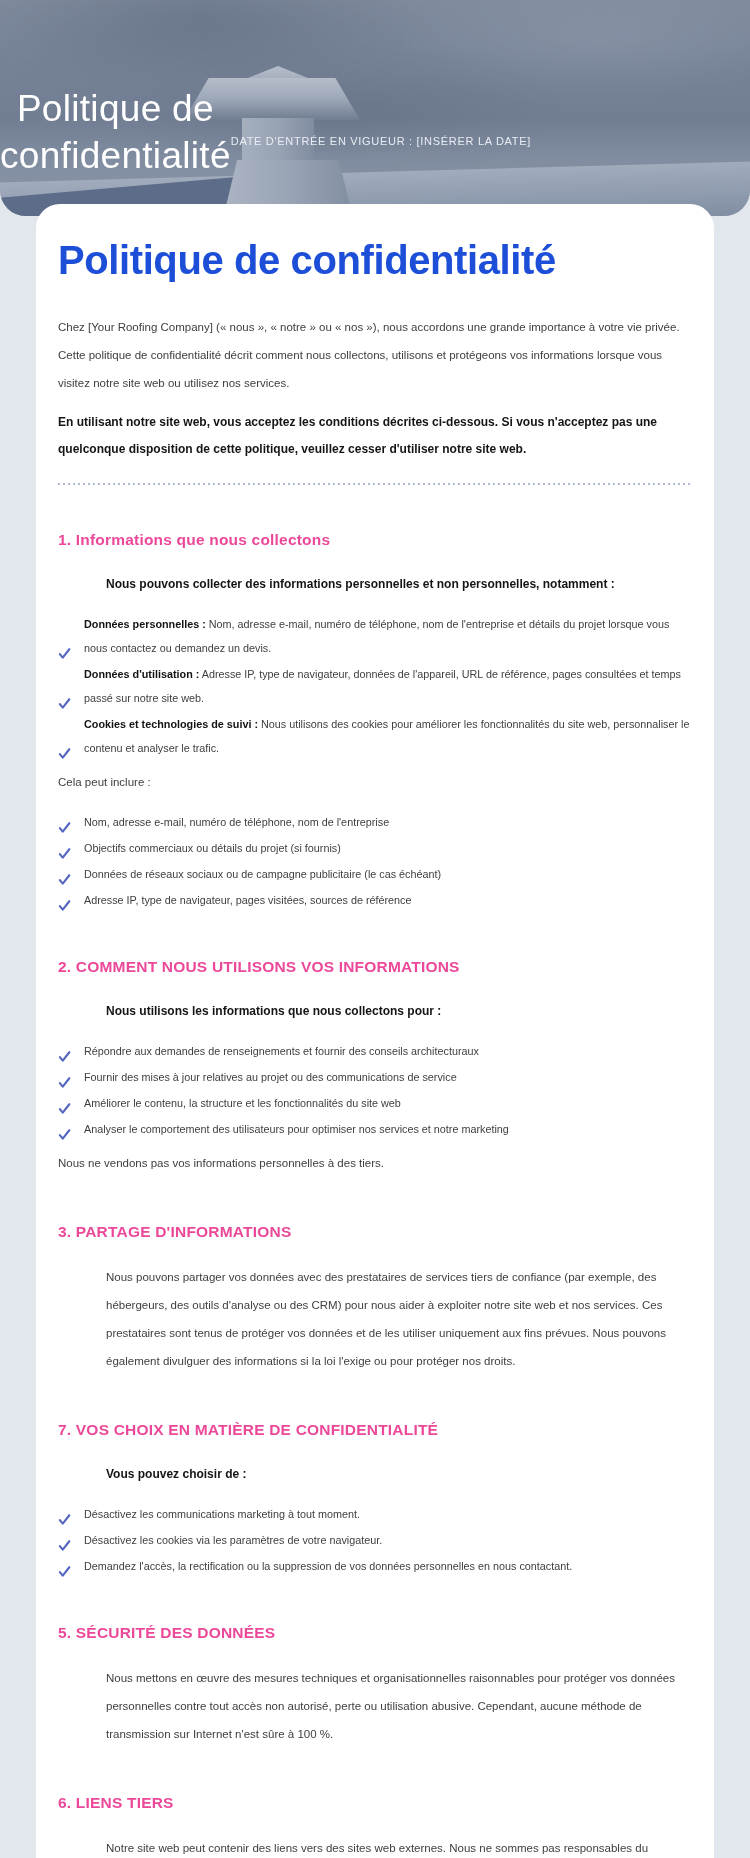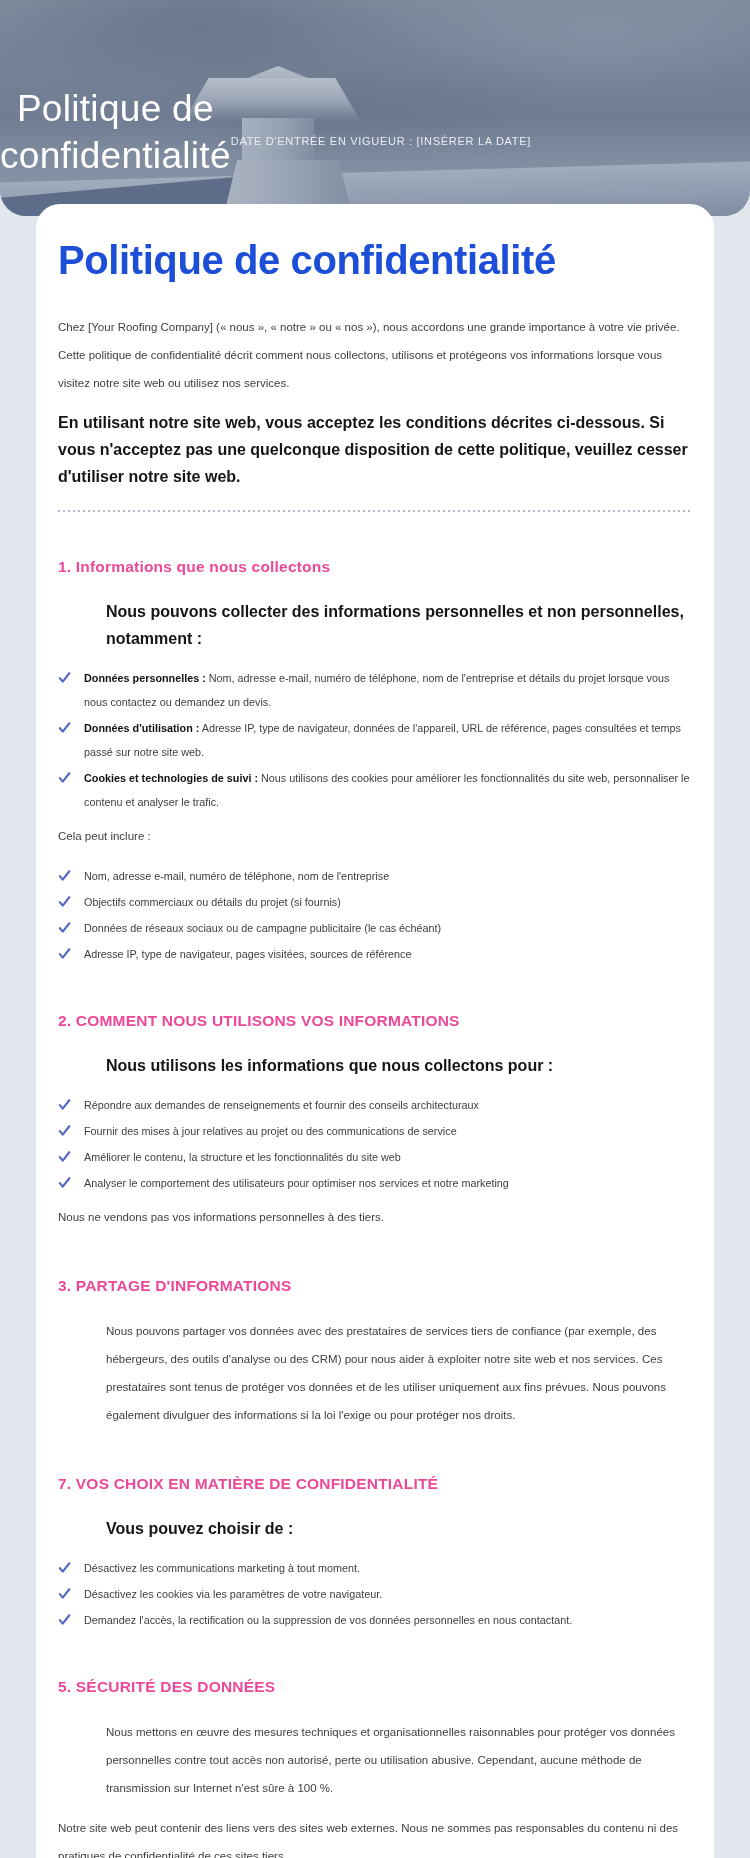--- a/index.html
+++ b/index.html
@@ -46,27 +46,27 @@
   .card{
     position:relative;z-index:10;
     margin:-12px 36px 36px;
     background:#ffffff;
     border-radius:24px;
     padding:34px 22px 44px;
     box-sizing:border-box;
   }
   .page-title{margin:0 0 30px;font-size:40px;font-weight:700;color:#1d4ed8;letter-spacing:-.4px;}
   p.body{margin:0 0 12px;font-size:11.5px;line-height:28px;color:#3e3e3e;}
-  p.lead{margin:0 0 12px;font-size:16px;line-height:27px;color:#151515;font-weight:700;}
+  p.lead{margin:0 0 12px;font-size:12px;line-height:27px;color:#151515;font-weight:700;}
   .divider{height:2px;margin:20px 0 0;
     background-image:repeating-linear-gradient(to right,#aeb9d0 0 2px,transparent 2px 5px);}
   .sec-heading{margin:46px 0 0;font-size:15.5px;font-weight:700;color:#ec4899;letter-spacing:.2px;}
   .policy-section > :nth-child(2){margin-top:22px;margin-left:48px;}
   ul.check-list{list-style:none;margin:14px 0 8px;padding:0;}
-  ul.check-list li{display:flex;align-items:flex-start;gap:13px;margin:0 0 2px;
+  ul.check-list li{display:flex;align-items:flex-end;gap:13px;margin:0 0 2px;
     font-size:10.8px;line-height:24px;color:#3e3e3e;}
   ul.check-list li b{color:#131313;}
   .check{flex:0 0 auto;display:inline-flex;margin-top:5px;}
   .check svg{width:13px;height:13px;display:block;}
 </style>
 </head>
 <body>
 
 <header class="hero">
   <div class="photo">
@@ -230,17 +230,18 @@
             </span>
             <span class="li-text">Demandez l'accès, la rectification ou la suppression de vos données personnelles en nous contactant.</span>
           </li>
         </ul>
       </section>
       <section class="policy-section">
         <h2 class="sec-heading">5. SÉCURITÉ DES DONNÉES</h2>
         <p class="body">Nous mettons en œuvre des mesures techniques et organisationnelles raisonnables pour protéger vos données personnelles contre tout accès non autorisé, perte ou utilisation abusive. Cependant, aucune méthode de transmission sur Internet n'est sûre à 100 %.</p>
       </section>
       <section class="policy-section">
+        <h2 class="sec-heading">6. LIENS TIERS</h2>
         <p class="body">Notre site web peut contenir des liens vers des sites web externes. Nous ne sommes pas responsables du contenu ni des pratiques de confidentialité de ces sites tiers.</p>
       </section>
     </div>
 
 </main>
 
 </body></html>

